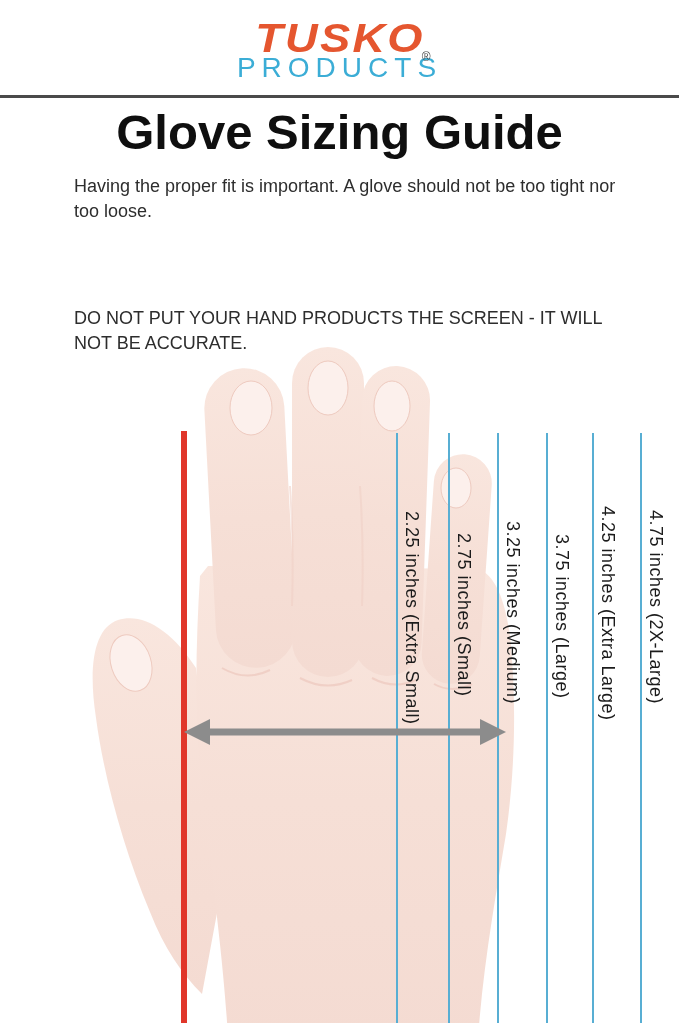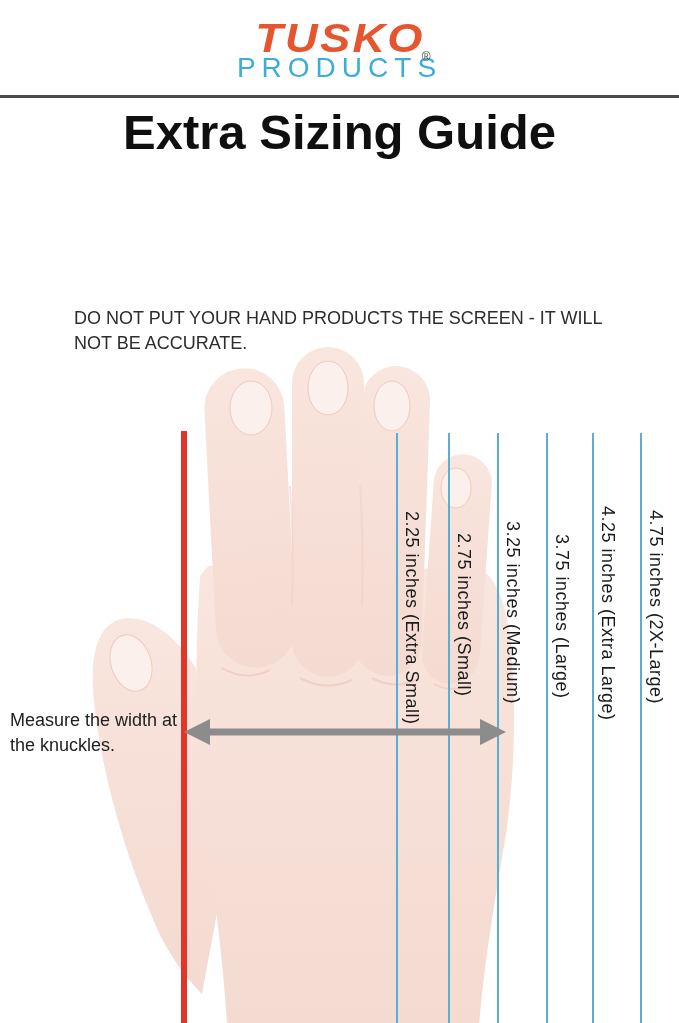--- a/index.html
+++ b/index.html
@@ -85,21 +85,22 @@
   <div class="logo-wrap">
     <span class="brand-line">
       <span class="brand">TUSKO</span>
       <span class="registered">®</span>
     </span>
     <div class="products">PRODUCTS</div>
   </div>
 
   <div class="divider"></div>
 
-  <div class="title">Extra Sizing Guide</div>
+  <div class="title">Glove Sizing Guide</div>
+  <p class="para p1">Having the proper fit is important. A glove should not be too tight nor too loose.</p>
   <p class="para p3">DO NOT PUT YOUR HAND PRODUCTS THE SCREEN - IT WILL NOT BE ACCURATE.</p>
 
   <svg class="hand-svg" viewBox="0 0 679 1023" xmlns="http://www.w3.org/2000/svg" aria-hidden="true">
     <defs>
       <linearGradient id="skin" x1="0" y1="0" x2="0" y2="1">
         <stop offset="0" stop-color="#f9e6de"></stop>
         <stop offset="0.5" stop-color="#f6dfd6"></stop>
         <stop offset="1" stop-color="#f4dbd2"></stop>
       </linearGradient>
     </defs>
@@ -154,15 +155,14 @@
   <div class="size-label sl4">3.75 inches (Large)</div>
   <div class="size-label sl5">4.25 inches (Extra Large)</div>
   <div class="size-label sl6">4.75 inches (2X-Large)</div>
 
   <svg class="arrow-svg" width="330" height="40" viewBox="0 0 330 40" xmlns="http://www.w3.org/2000/svg" aria-hidden="true">
     <line x1="22" y1="20" x2="308" y2="20" stroke="#8c8c8c" stroke-width="7"></line>
     <polygon points="30,7 30,33 4,20" fill="#8c8c8c"></polygon>
     <polygon points="300,7 300,33 326,20" fill="#8c8c8c"></polygon>
   </svg>
 
-  <div class="knuckle-note">Measure the width at the knuckles.</div>
 
 </div>
 
 </body></html>

